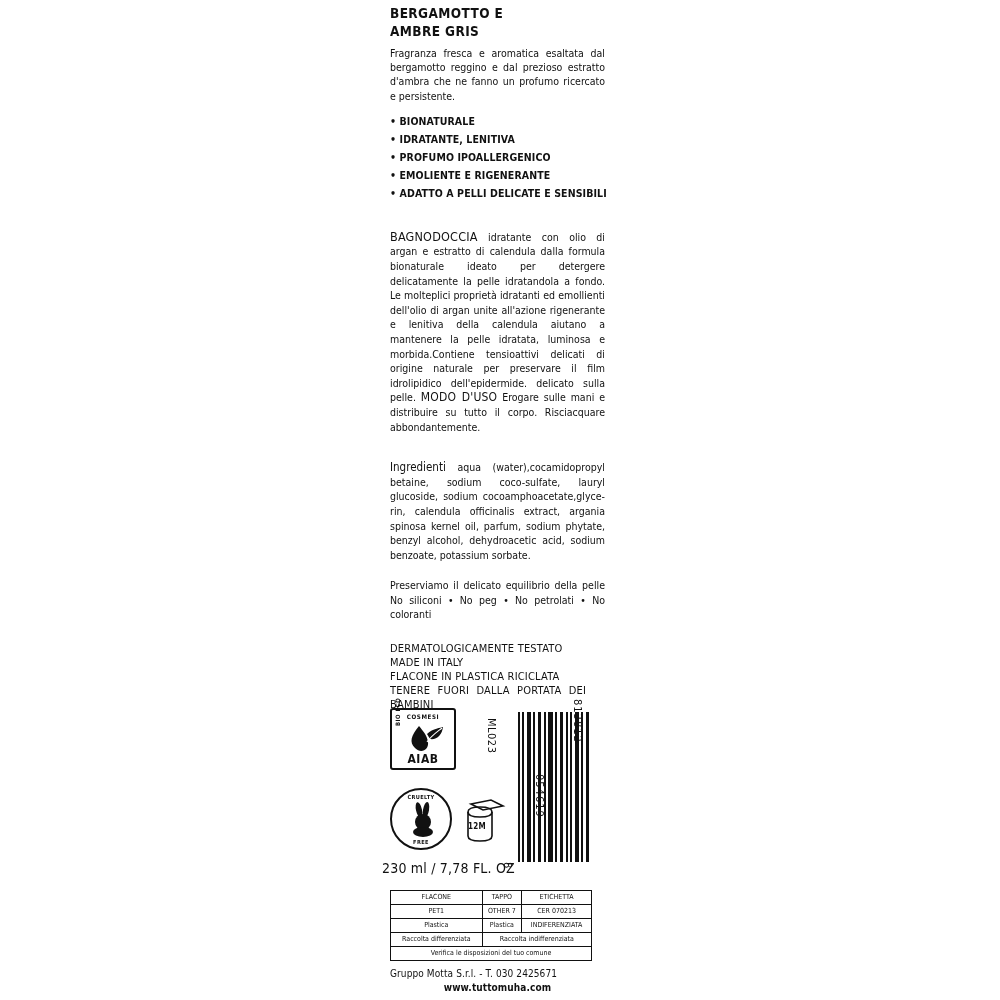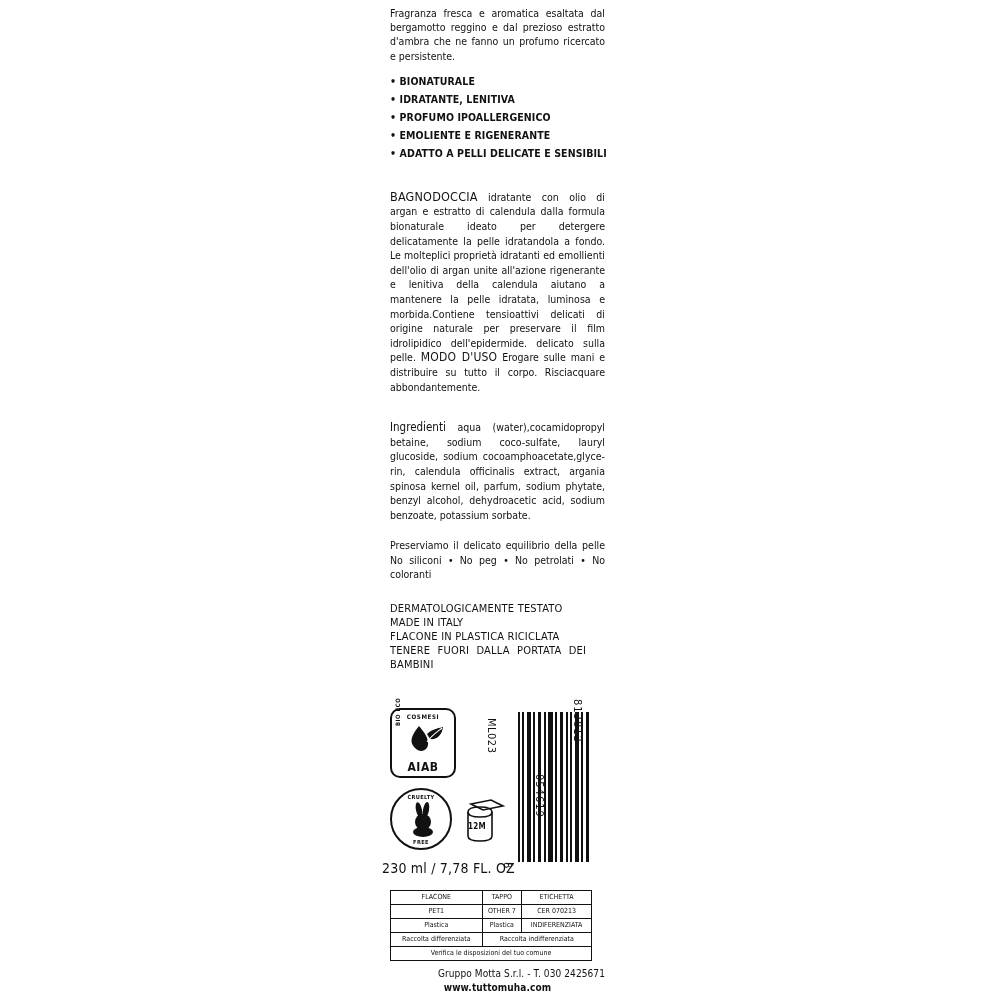--- a/index.html
+++ b/index.html
@@ -77,23 +77,23 @@
   
   .logos {
     position: absolute;
     left: 390px;
     top: 708px;
     width: 215px;
     height: 160px;
   }
   .aiab {
     position: absolute; left: 0; top: 0;
-    width: 66px; height: 70px;
+    width: 66px; height: 62px;
     border: 2.5px solid #111;
-    border-radius: 10px;
+    border-radius: 3px;
   }
   .aiab .arc-text {
     position: absolute; top: 3px; left: 0; width: 100%;
     text-align: center; font-size: 6.2px; font-weight: bold; letter-spacing: 0.6px;
   }
   .aiab .side-left {
     position: absolute; left: 2px; top: 16px;
     font-size: 6px; font-weight: bold; letter-spacing: 0.5px;
     transform: rotate(-90deg); transform-origin: left top;
     white-space: nowrap;
@@ -175,40 +175,44 @@
   .rec-table td {
     border: 0.8px solid #111;
     padding: 2px 1px;
     line-height: 9px;
   }
   .footer-company {
     position: absolute;
     left: 390px; top: 968px;
     width: 215px;
     font-size: 10px;
-    text-align: right;
+    text-align: left;
     letter-spacing: 0.1px;
   }
   .footer-site {
     position: absolute;
     left: 390px; top: 982px;
     width: 215px;
     font-size: 10px;
     font-weight: bold;
     text-align: center;
     letter-spacing: 0.1px;
   }
 </style>
 </head>
 <body>
 
 <div id="label">
 
   <div class="panel">
 
+    <div class="title">
+      <div>BERGAMOTTO E</div>
+      <div>AMBRE GRIS</div>
+    </div>
 
     <div class="intro">Fragranza fresca e aromatica esaltata dal bergamotto reggino e dal prezioso estratto d'ambra che ne fanno un profumo ricercato e persistente.</div>
 
     <div class="claims">
       <div class="claim">• BIONATURALE</div>
       <div class="claim">• IDRATANTE, LENITIVA</div>
       <div class="claim">• PROFUMO IPOALLERGENICO</div>
       <div class="claim">• EMOLIENTE E RIGENERANTE</div>
       <div class="claim">• ADATTO A PELLI DELICATE E SENSIBILI</div>
     </div>

